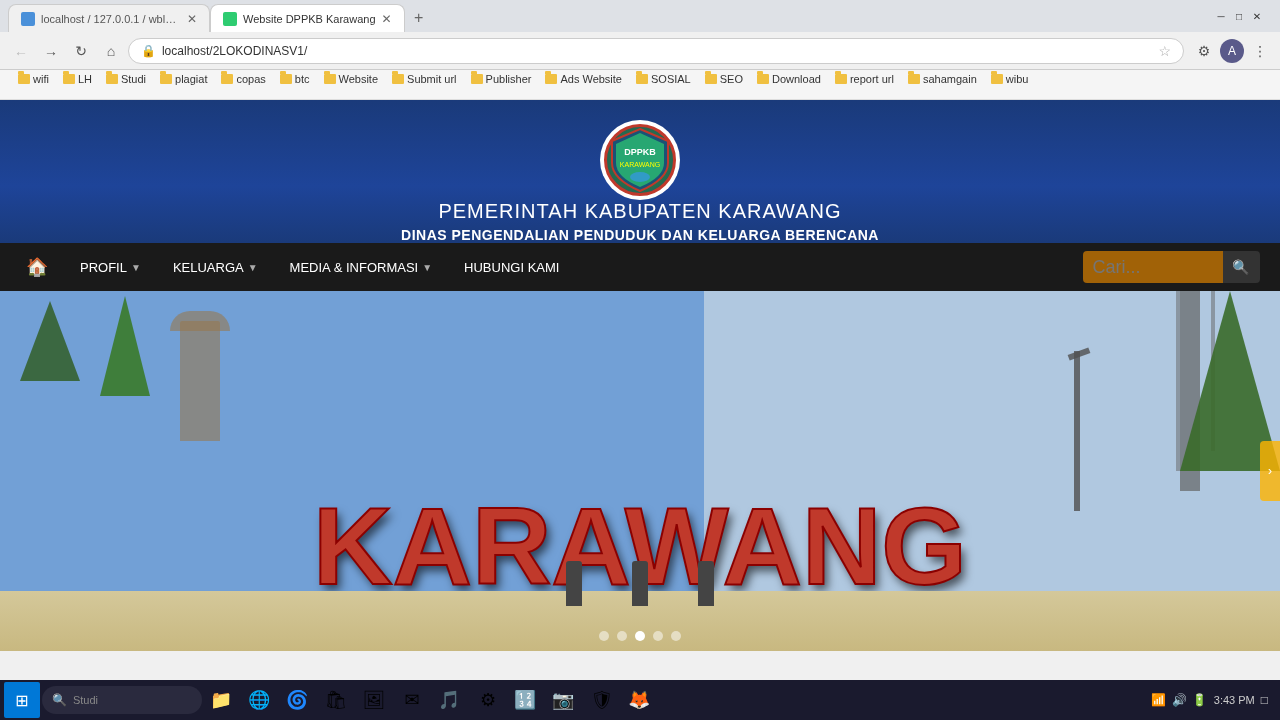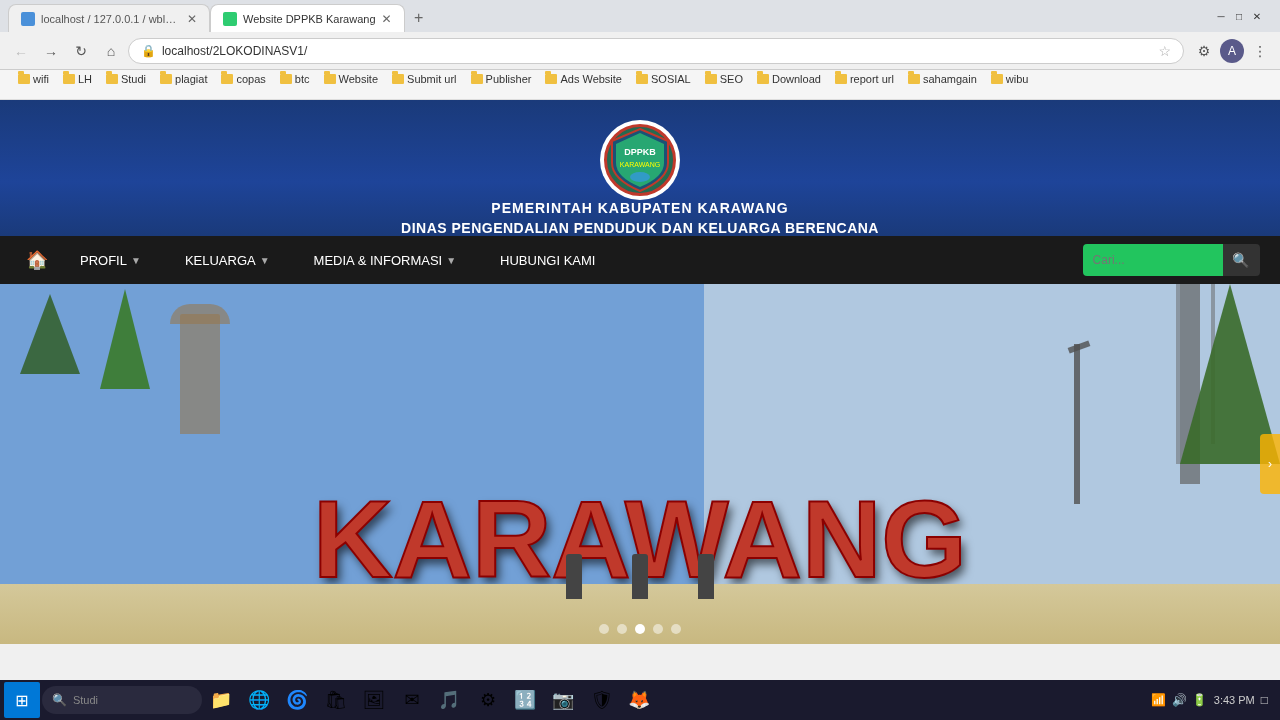--- a/index.html
+++ b/index.html
@@ -99,22 +99,22 @@
     }
     .logo-inner {
       width: 72px; height: 72px;
       border-radius: 50%;
       background: radial-gradient(circle, #2e7d32 40%, #1a5276 100%);
       display: flex; align-items: center; justify-content: center;
       position: relative;
       border: 3px solid #c0392b;
     }
     .site-title-main {
-      font-size: 14px;
-      font-weight: bold;
+      font-size: 20px;
+      font-weight: normal;
       color: white;
       letter-spacing: 1px;
       margin-bottom: 4px;
     }
     .site-title-sub {
       font-size: 14px;
       font-weight: bold;
       color: white;
       letter-spacing: 0.5px;
     }
@@ -126,21 +126,21 @@
       align-items: center;
       padding: 0 20px;
       height: 48px;
     }
     .nav-home {
       width: 36px; height: 36px;
       display: flex; align-items: center; justify-content: center;
       color: white; font-size: 18px; cursor: pointer;
       margin-right: 8px;
     }
-    .nav-menu-items { display: flex; gap: 12px; flex: 1; }
+    .nav-menu-items { display: flex; gap: 0; flex: 1; }
     .nav-item {
       padding: 12px 16px;
       color: white;
       font-size: 13px;
       cursor: pointer;
       display: flex;
       align-items: center;
       gap: 4px;
       white-space: nowrap;
     }
@@ -148,23 +148,23 @@
     .nav-search {
       margin-left: auto;
       display: flex;
       align-items: center;
     }
     .nav-search-input {
       height: 32px;
       padding: 0 10px;
       border: none;
       border-radius: 4px 0 0 4px;
-      font-size: 12px;
+      font-size: 18px;
       width: 140px;
-      background: #22c55e;
+      background: #a16207;
     }
     .nav-search-btn {
       height: 32px;
       padding: 0 10px;
       background: #333;
       border: none;
       border-radius: 0 4px 4px 0;
       color: white;
       cursor: pointer;
       font-size: 14px;

